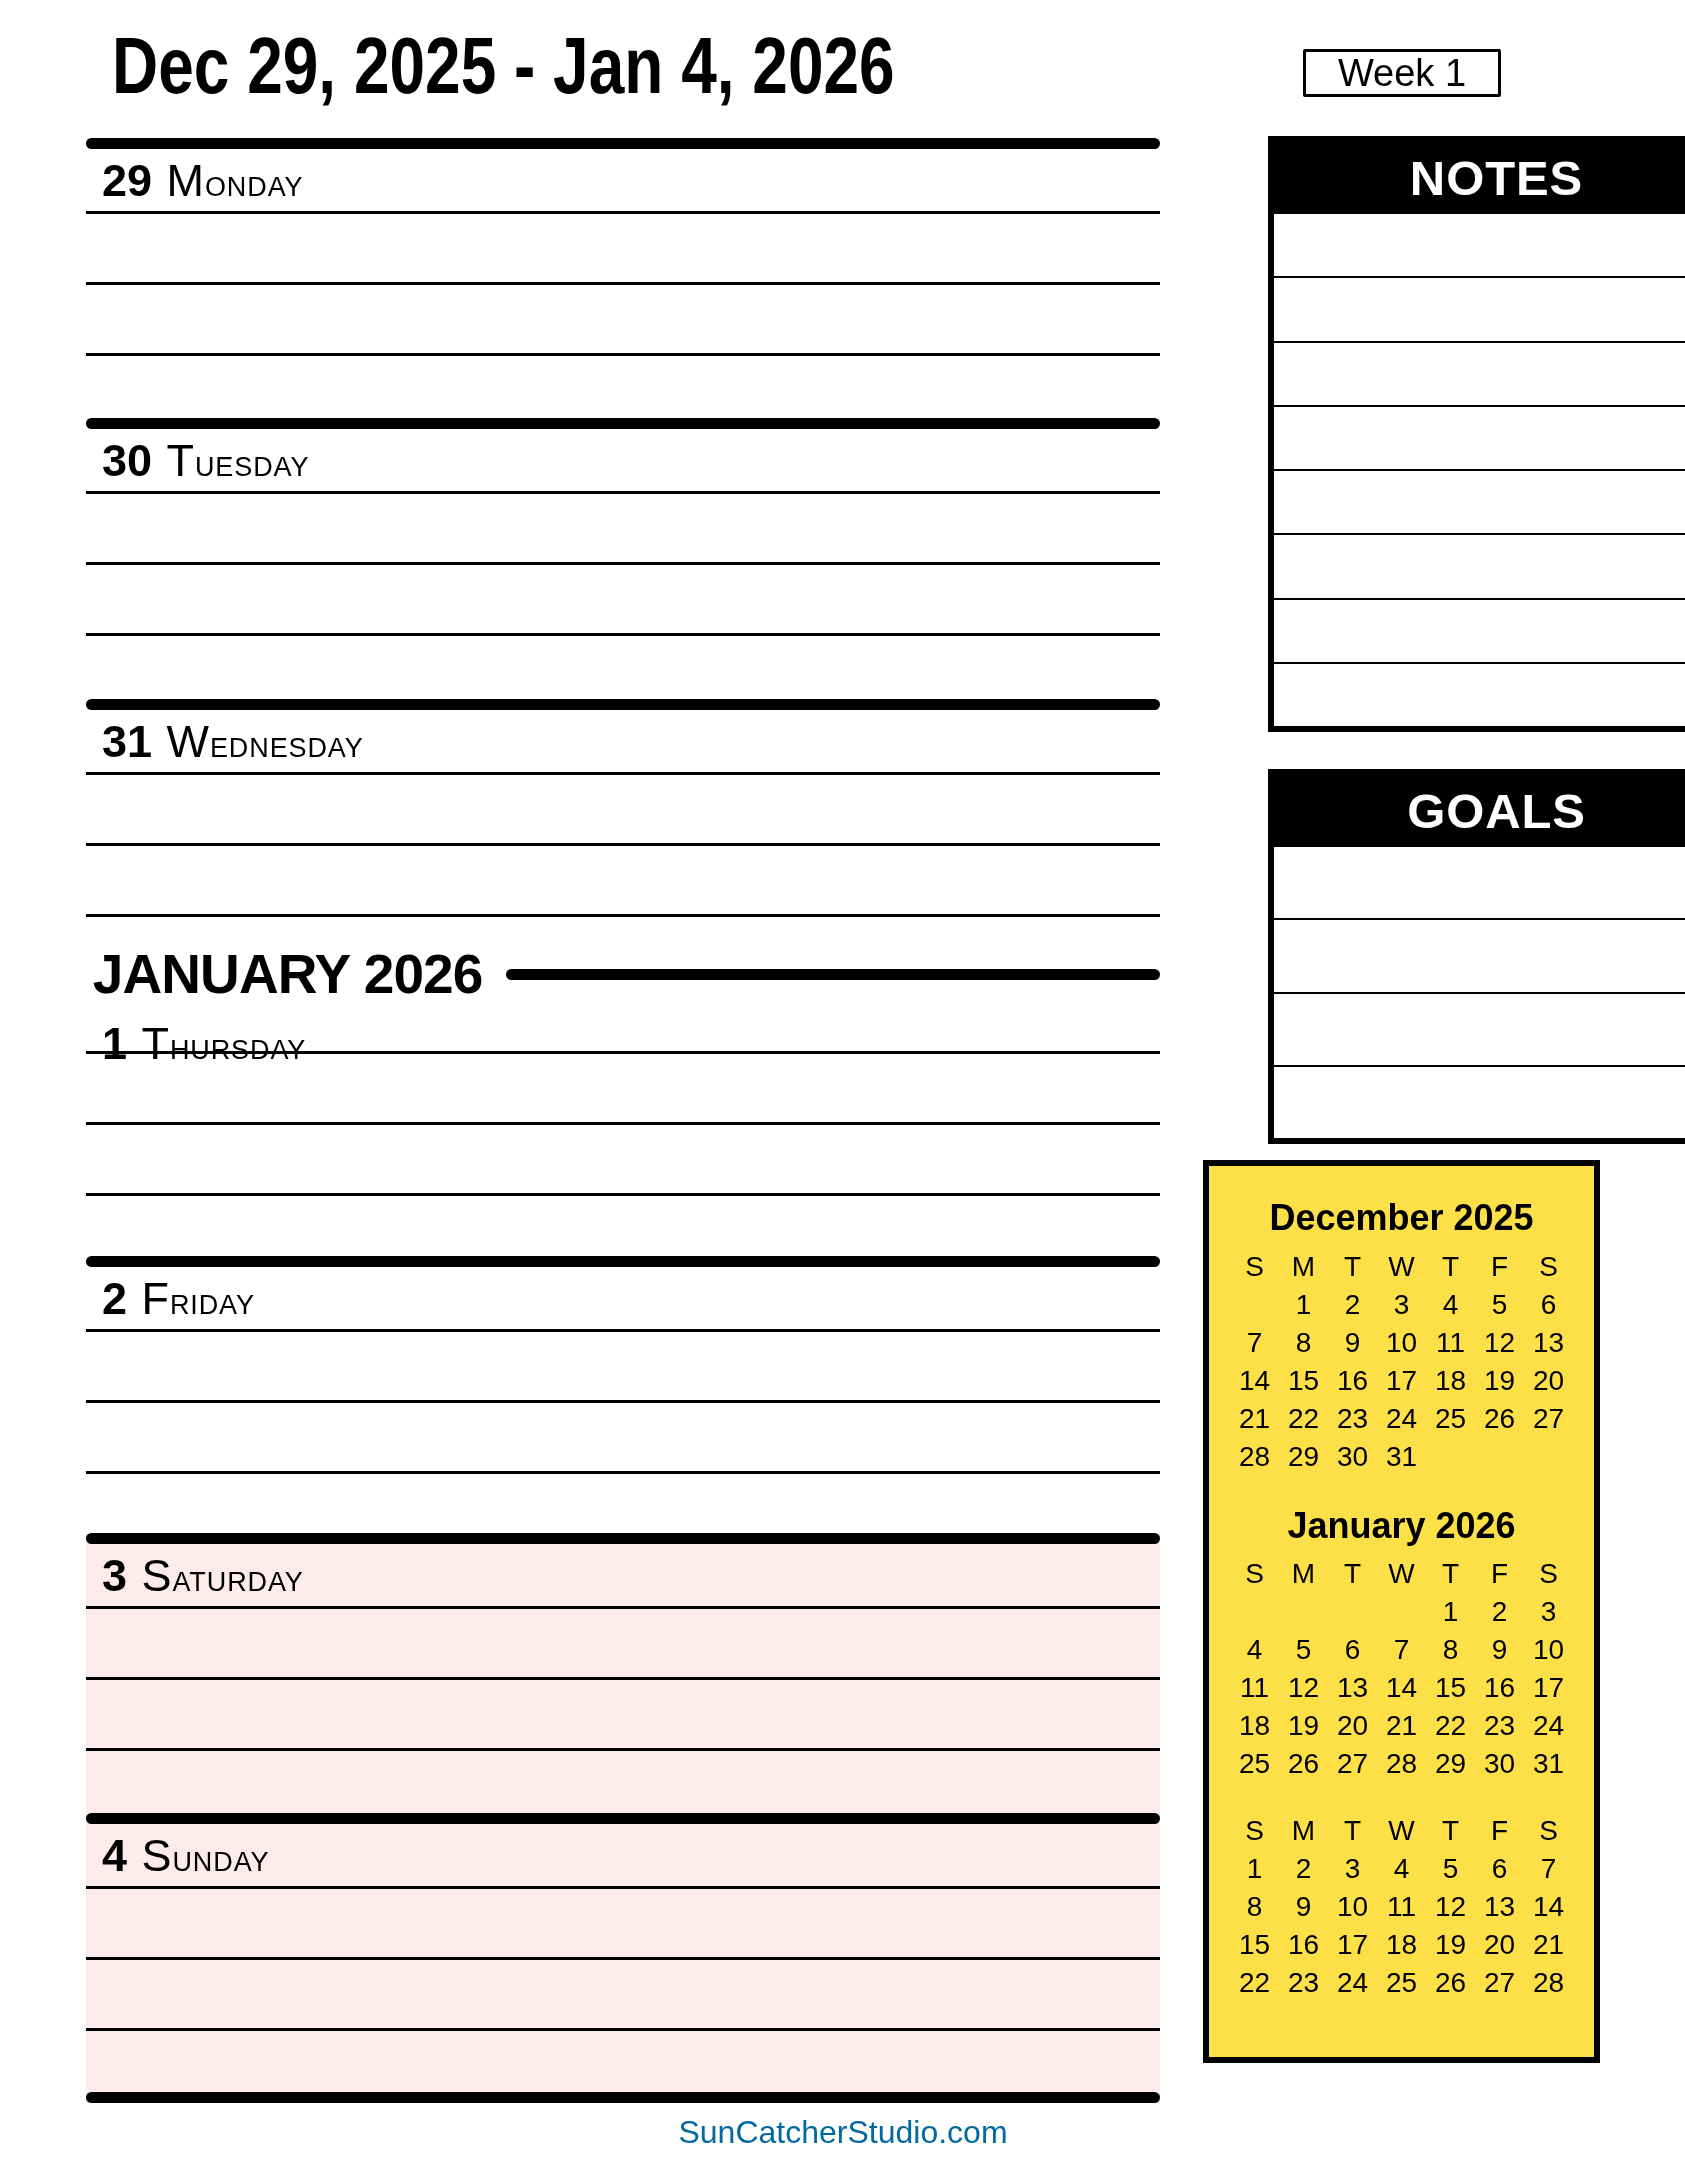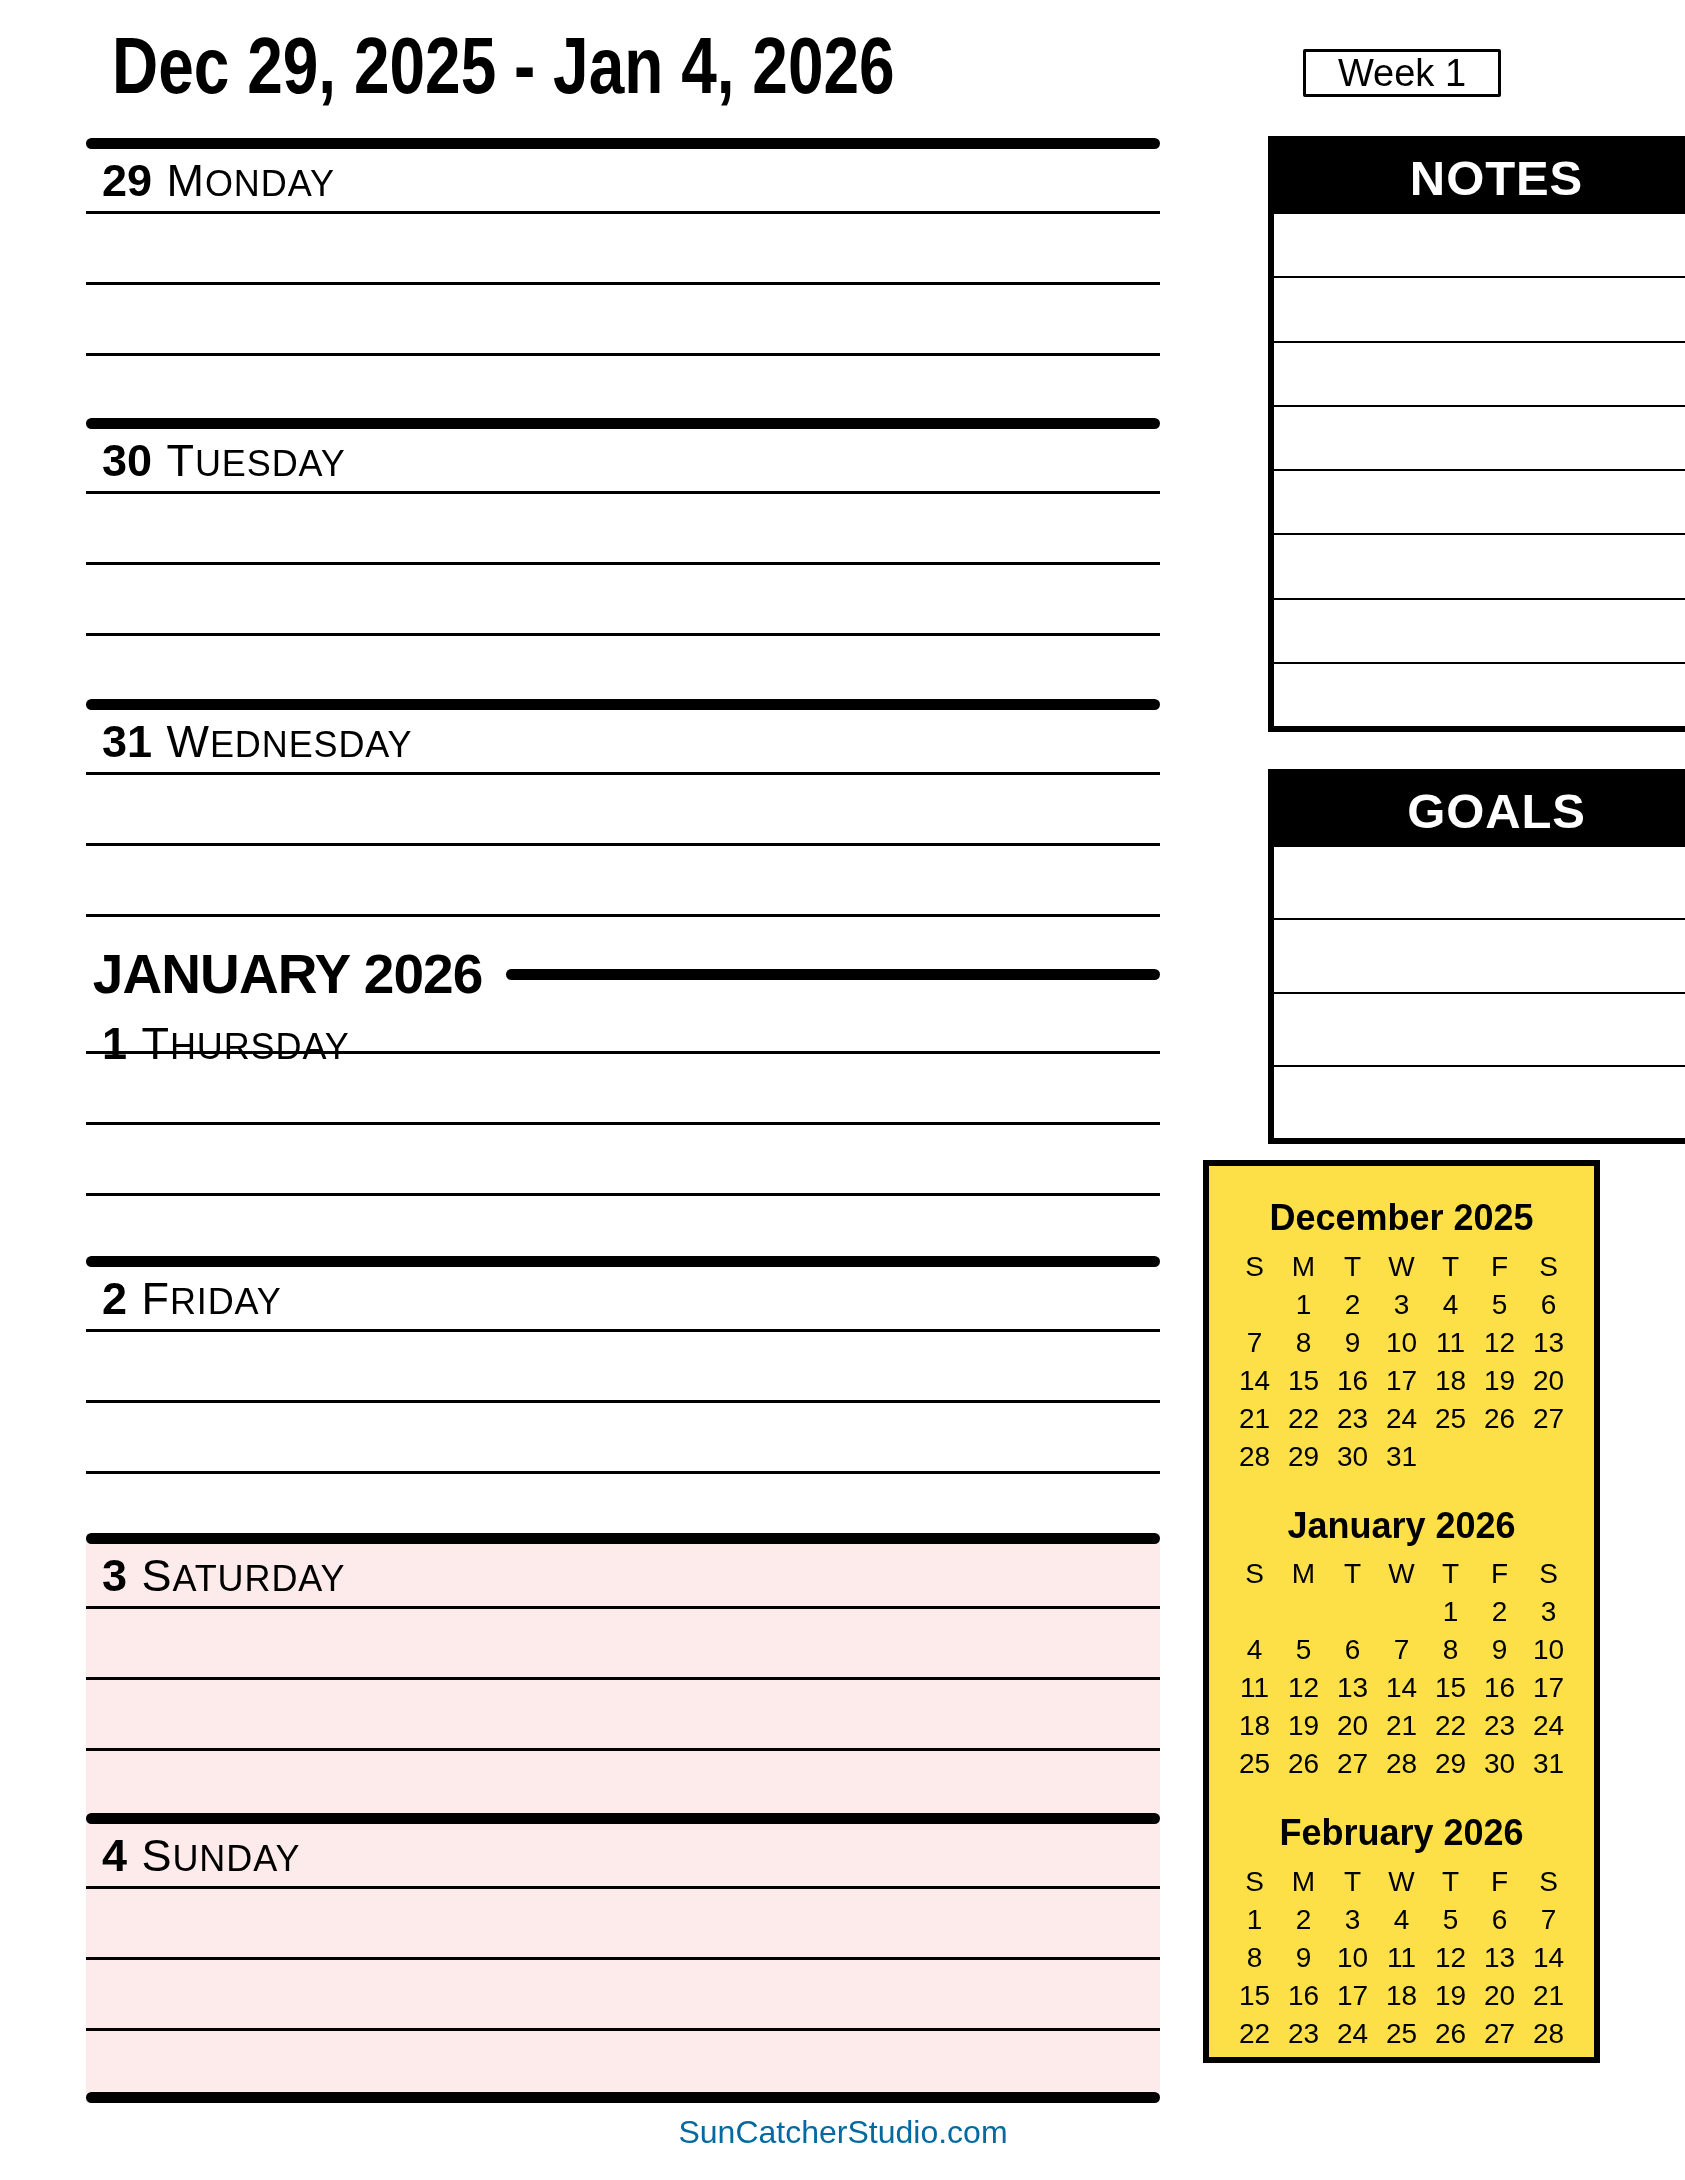--- a/index.html
+++ b/index.html
@@ -51,21 +51,21 @@
   .wline{position:absolute;left:0;right:0;height:3.4px;background:var(--ink);}
   .o1{top:73px;} .o2{top:144px;} .o3{top:215px;}
   .t1{top:105px;} .t2{top:176px;} .t3{top:247px;}
 
   .day-label{
     position:absolute;left:16px;top:17px;
     display:flex;align-items:baseline;gap:14.5px;white-space:nowrap;
   }
   .day-label.thu-label{top:72px;}
   .day-num{font-size:45px;font-weight:bold;}
-  .day-name{display:inline-block;font-size:36px;text-transform:uppercase;letter-spacing:0.9px;}
+  .day-name{display:inline-block;font-size:27px;text-transform:uppercase;letter-spacing:0.9px;}
   .day-name::first-letter{font-size:45px;}
 
   
   .month-row{
     position:absolute;left:0;right:0;top:0;height:56px;
     display:flex;align-items:center;gap:24px;
   }
   .month-title{font-size:55px;font-weight:bold;letter-spacing:-0.9px;padding-left:6.8px;white-space:nowrap;}
   .month-rule{flex:1;height:11px;background:var(--ink);border-radius:6px;}
 
@@ -310,21 +310,20 @@
         <span class="cell">25</span>
         <span class="cell">26</span>
         <span class="cell">27</span>
         <span class="cell">28</span>
         <span class="cell">29</span>
         <span class="cell">30</span>
         <span class="cell">31</span>
       </div>
   </div>
   <div class="mini-cal">
-    <div class="mini-cal-title">February 2026</div>
     <div class="mini-grid">
         <span class="dow">S</span>
         <span class="dow">M</span>
         <span class="dow">T</span>
         <span class="dow">W</span>
         <span class="dow">T</span>
         <span class="dow">F</span>
         <span class="dow">S</span>
         <span class="cell">1</span>
         <span class="cell">2</span>

